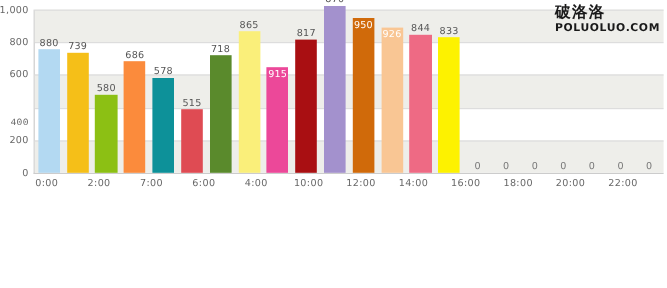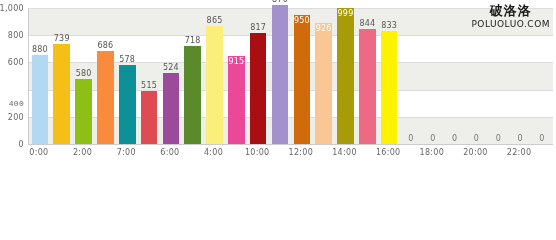--- a/index.html
+++ b/index.html
@@ -126,33 +126,33 @@
     color: #666666;
     white-space: nowrap;
     letter-spacing: 0.3px;
   }
 
   
   #watermark {
     position: absolute;
     right: 6px;
     top: 4px;
-    text-align: center;
+    text-align: left;
     line-height: 1.15;
     pointer-events: none;
   }
   #watermark .wm-cn {
     font-size: 13px;
     font-weight: bold;
     color: #1a1a1a;
     letter-spacing: 1px;
   }
   #watermark .wm-en {
     font-size: 9px;
-    font-weight: normal;
+    font-weight: bold;
     color: #1a1a1a;
     letter-spacing: 0.5px;
   }
 </style>
 </head>
 <body>
 
 <div id="chart-root">
 
   <div id="y-axis">
@@ -172,21 +172,21 @@
       </div>
     <div id="grid">
         <div class="gridline" style="top: 108.8px;"></div>
         <div class="gridline" style="top: 81.6px;"></div>
         <div class="gridline" style="top: 54.4px;"></div>
         <div class="gridline" style="top: 27.2px;"></div>
         <div class="gridline" style="top: 0px;"></div>
       </div>
     <div id="bars">
         <div class="bar-slot">
-          <div class="bar" style="height: 89px; background: rgb(179, 217, 242);">
+          <div class="bar" style="height: 103px; background: rgb(179, 217, 242);">
             <div class="bar-label">880</div>
           </div>
         </div>
         <div class="bar-slot">
           <div class="bar" style="height: 100.504px; background: rgb(245, 191, 24);">
             <div class="bar-label">739</div>
           </div>
         </div>
         <div class="bar-slot">
           <div class="bar" style="height: 65px; background: rgb(140, 192, 20);">
@@ -202,25 +202,20 @@
           <div class="bar" style="height: 78.608px; background: rgb(13, 145, 153); margin-top: 12px;">
             <div class="bar-label">578</div>
           </div>
         </div>
         <div class="bar-slot">
           <div class="bar" style="height: 53px; background: rgb(223, 75, 83);">
             <div class="bar-label">515</div>
           </div>
         </div>
         <div class="bar-slot">
-          <div class="bar" style="height: 71.264px; background: rgb(156, 74, 156);">
-            <div class="bar-label">524</div>
-          </div>
-        </div>
-        <div class="bar-slot">
           <div class="bar" style="height: 97.648px; background: rgb(90, 138, 44);">
             <div class="bar-label">718</div>
           </div>
         </div>
         <div class="bar-slot">
           <div class="bar" style="height: 117.64px; background: rgb(250, 239, 122);">
             <div class="bar-label">865</div>
           </div>
         </div>
         <div class="bar-slot">
@@ -239,25 +234,20 @@
           </div>
         </div>
         <div class="bar-slot">
           <div class="bar" style="height: 129.2px; background: rgb(208, 106, 10);">
             <div class="bar-label inside">950</div>
           </div>
         </div>
         <div class="bar-slot">
           <div class="bar" style="height: 121px; background: rgb(249, 198, 148);">
             <div class="bar-label inside">926</div>
-          </div>
-        </div>
-        <div class="bar-slot">
-          <div class="bar" style="height: 135.864px; background: rgb(167, 156, 7);">
-            <div class="bar-label inside">999</div>
           </div>
         </div>
         <div class="bar-slot">
           <div class="bar" style="height: 114.784px; background: rgb(238, 106, 132);">
             <div class="bar-label">844</div>
           </div>
         </div>
         <div class="bar-slot">
           <div class="bar" style="height: 113.288px; background: rgb(253, 242, 0);">
             <div class="bar-label">833</div>

